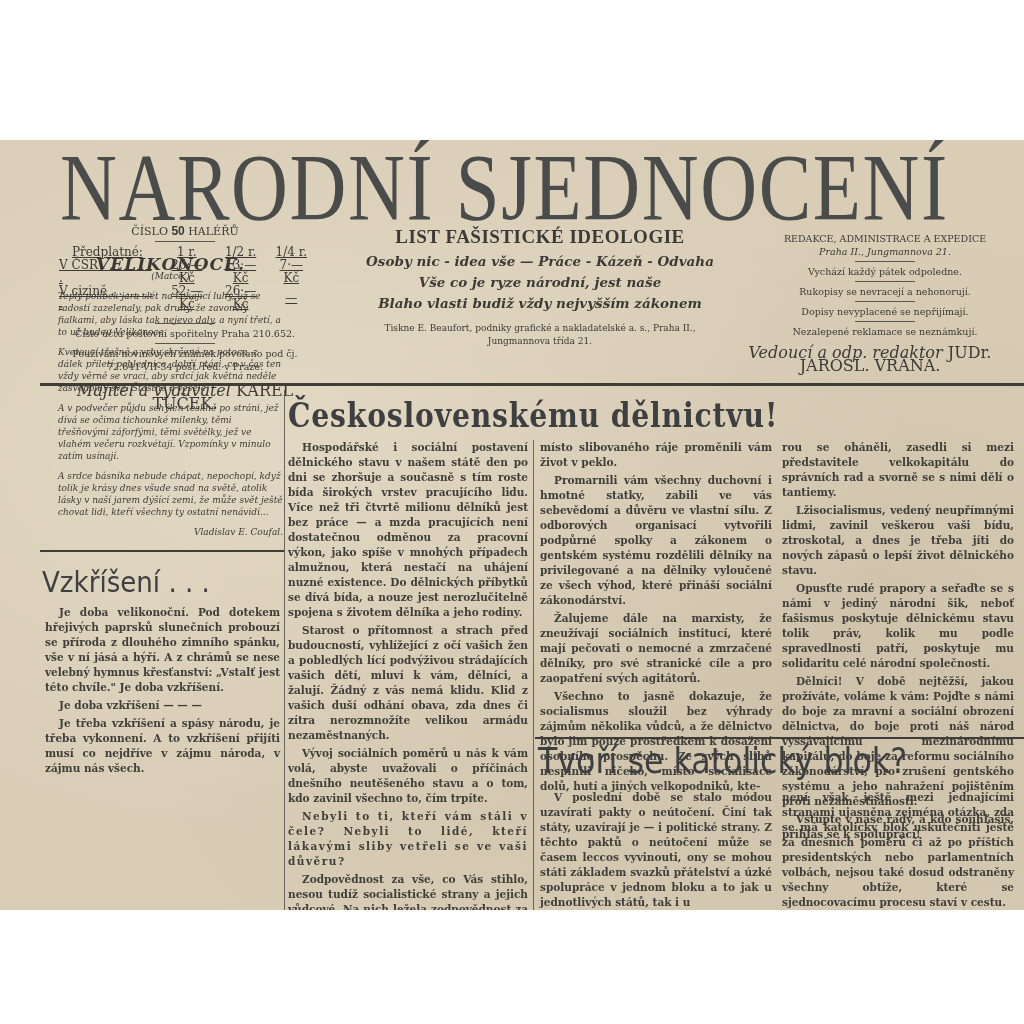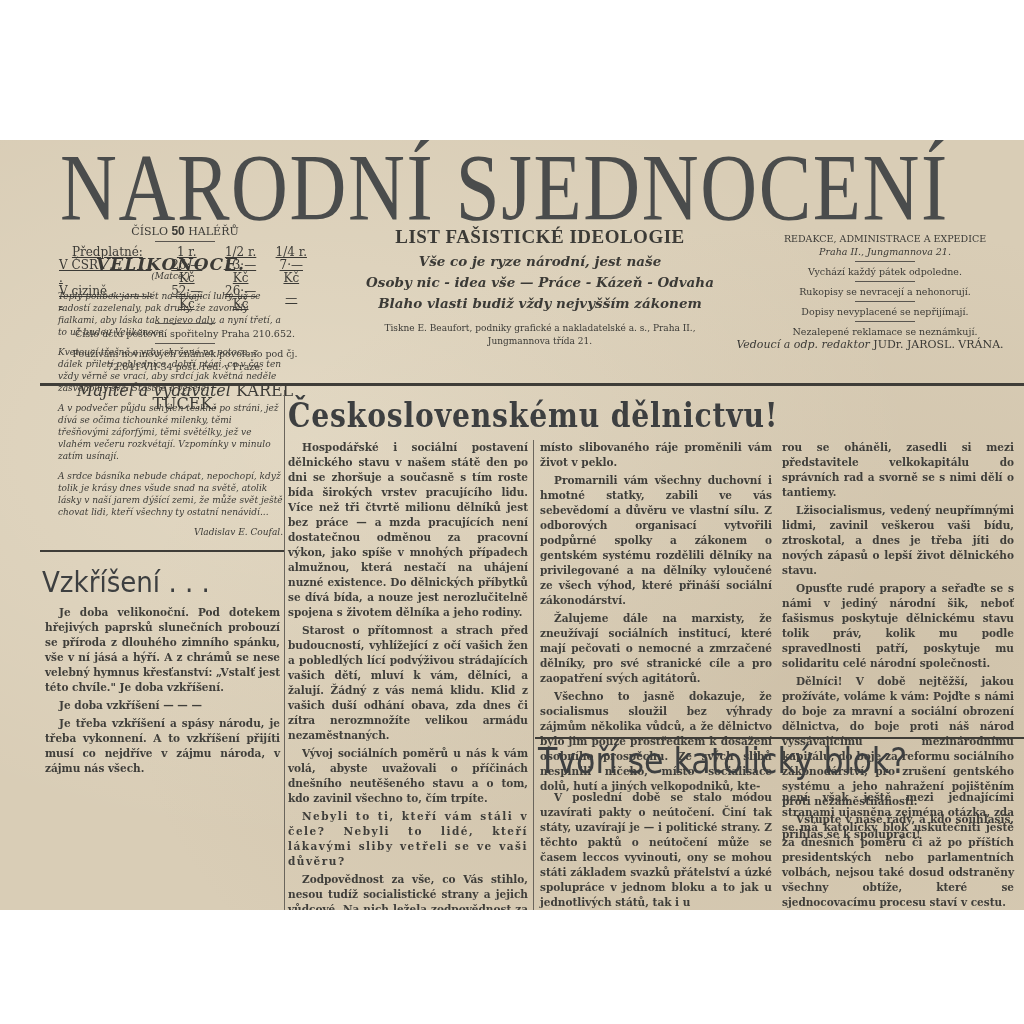--- a/index.html
+++ b/index.html
@@ -76,39 +76,39 @@
     <div>Používání novinových známek povoleno pod čj. 72.641-VII-34 pošt. řed. v Praze.</div>
     <div style="margin-top:11px;font-size:16px;">
       <span class="italic">Majitel a vydavatel</span>
       <span>KAREL TUČEK.</span>
     </div>
   </div>
 
   <div class="box center-box">
     <div class="subtitle">LIST FAŠISTICKÉ IDEOLOGIE</div>
     <div style="margin-top:8px;">
+      <div class="motto">Osoby nic - idea vše — Práce - Kázeň - Odvaha</div>
       <div class="motto">Vše co je ryze národní, jest naše</div>
-      <div class="motto">Osoby nic - idea vše — Práce - Kázeň - Odvaha</div>
       <div class="motto">Blaho vlasti budiž vždy nejvyšším zákonem</div>
     </div>
     <div style="margin-top:8px;font-size:9px;padding:0 20px;">Tiskne E. Beaufort, podniky grafické a nakladatelské a. s., Praha II., Jungmannova třída 21.</div>
   </div>
 
   <div class="box right-box">
     <div>REDAKCE, ADMINISTRACE A EXPEDICE</div>
     <div class="italic">Praha II., Jungmannova 21.</div>
     <div class="small-rule"></div>
     <div>Vychází každý pátek odpoledne.</div>
     <div class="small-rule"></div>
     <div>Rukopisy se nevracejí a nehonorují.</div>
     <div class="small-rule"></div>
     <div>Dopisy nevyplacené se nepřijímají.</div>
     <div class="small-rule"></div>
     <div>Nezalepené reklamace se neznámkují.</div>
-    <div style="margin-top:0;font-size:11px;margin-left:-30px;">
+    <div style="margin-top:8px;font-size:16px;margin-left:-30px;">
       <span class="italic">Vedoucí a odp. redaktor</span>
       <span>JUDr. JAROSL. VRÁNA.</span>
     </div>
   </div>
 
   <div class="hrule" style="top:243px;"></div>
 
   <div class="poem" style="top:118px;">
     <h3>VELIKONOCE.</h3>
     <div class="sub">(Matce.)</div>

